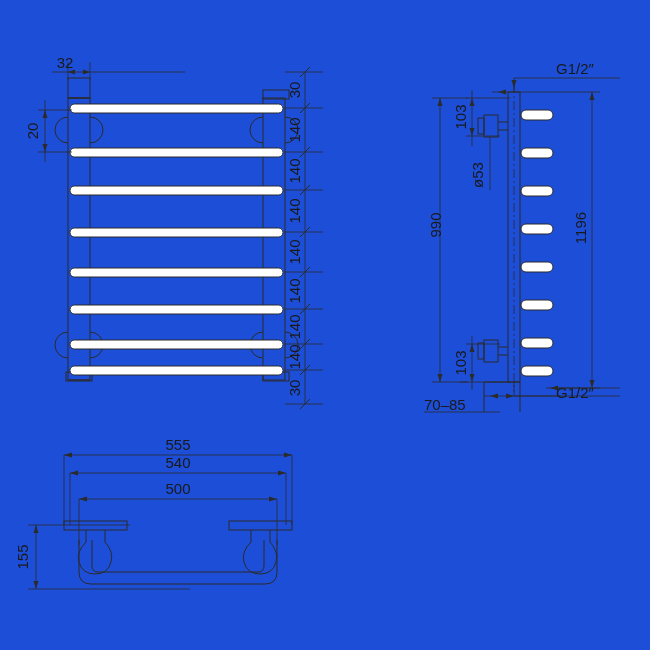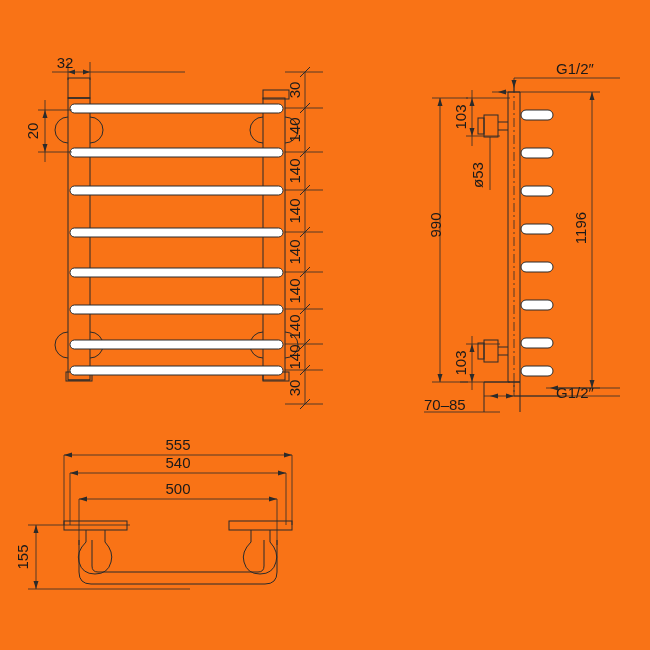--- a/index.html
+++ b/index.html
@@ -4,21 +4,21 @@
 <style>
   html, body {
     margin: 0;
     padding: 0;
     background: #ffffff;
   }
   #sheet {
     position: relative;
     width: 650px;
     height: 650px;
-    background: #f97316;
+    background: #1d4ed8;
     overflow: hidden;
     font-family: "Liberation Sans", sans-serif;
   }
   #sheet svg {
     display: block;
     position: absolute;
     top: 0;
     left: 0;
   }
   .dimtext {

